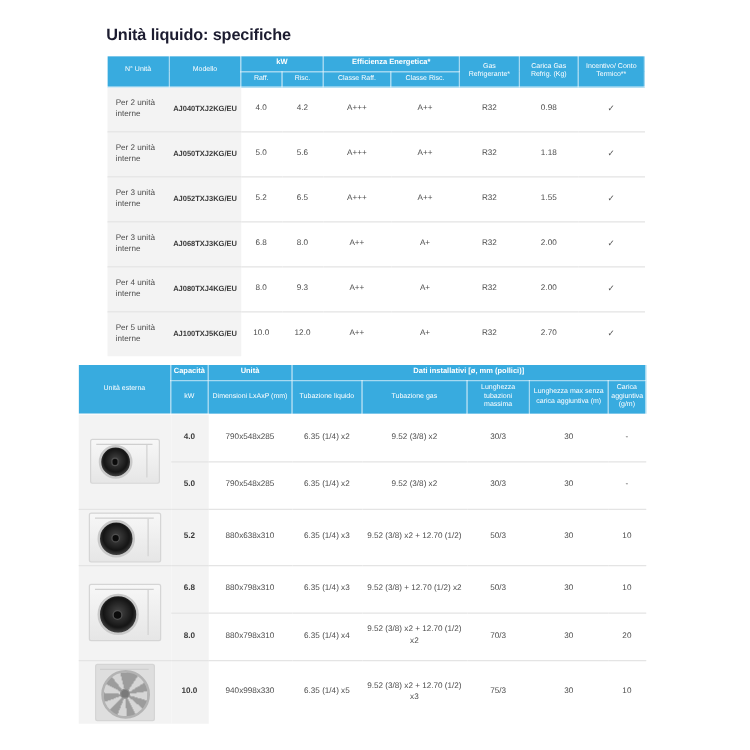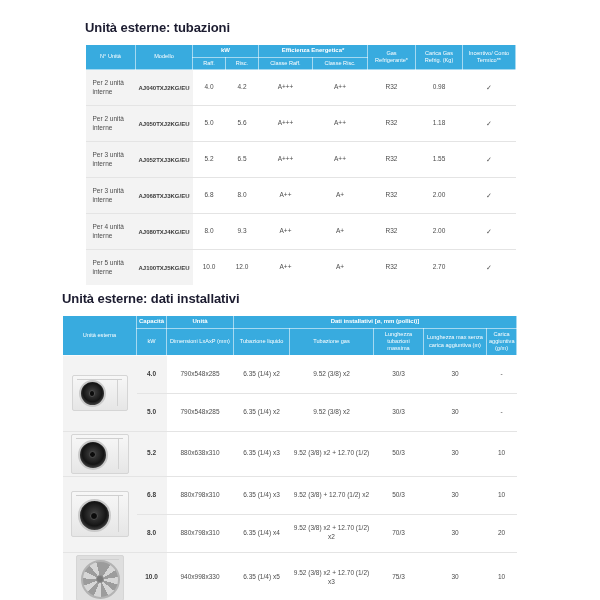--- a/index.html
+++ b/index.html
@@ -41,21 +41,21 @@
   .unit.big .fan{width:35px;height:35px;left:4px;top:4px;border:2px solid #b3b3b3;
        background:repeating-conic-gradient(from 10deg,#9c9c9c 0 24deg,#d6d6d6 24deg 48deg);}
   .unit.big .fan::after{inset:39%;background:#7a7a7a;border-color:#8f8f8f;}
 </style>
 </head>
 <body>
 
 <div class="page">
 
   <div class="section sec-spec">
-    <h2 class="sec-title">Unità esterne: tubazioni</h2>
+    <h2 class="sec-title">Unità liquido: specifiche</h2>
     <table class="t-spec">
       <colgroup>
         <col style="width:50px">
           <col style="width:57px">
           <col style="width:33px">
           <col style="width:33px">
         <col style="width:54px">
           <col style="width:55px">
           <col style="width:48px">
           <col style="width:47px">
@@ -143,21 +143,20 @@
           <td>A+</td>
           <td>R32</td>
           <td>2.70</td>
           <td class="check">✓</td>
         </tr>
       </tbody>
     </table>
   </div>
 
   <div class="section sec-install">
-    <h2 class="sec-title">Unità esterne: dati installativi</h2>
     <table class="t-install">
       <colgroup>
         <col style="width:74px">
           <col style="width:30px">
           <col style="width:67px">
           <col style="width:56px">
         <col style="width:84px">
           <col style="width:50px">
           <col style="width:63px">
           <col style="width:30px">

